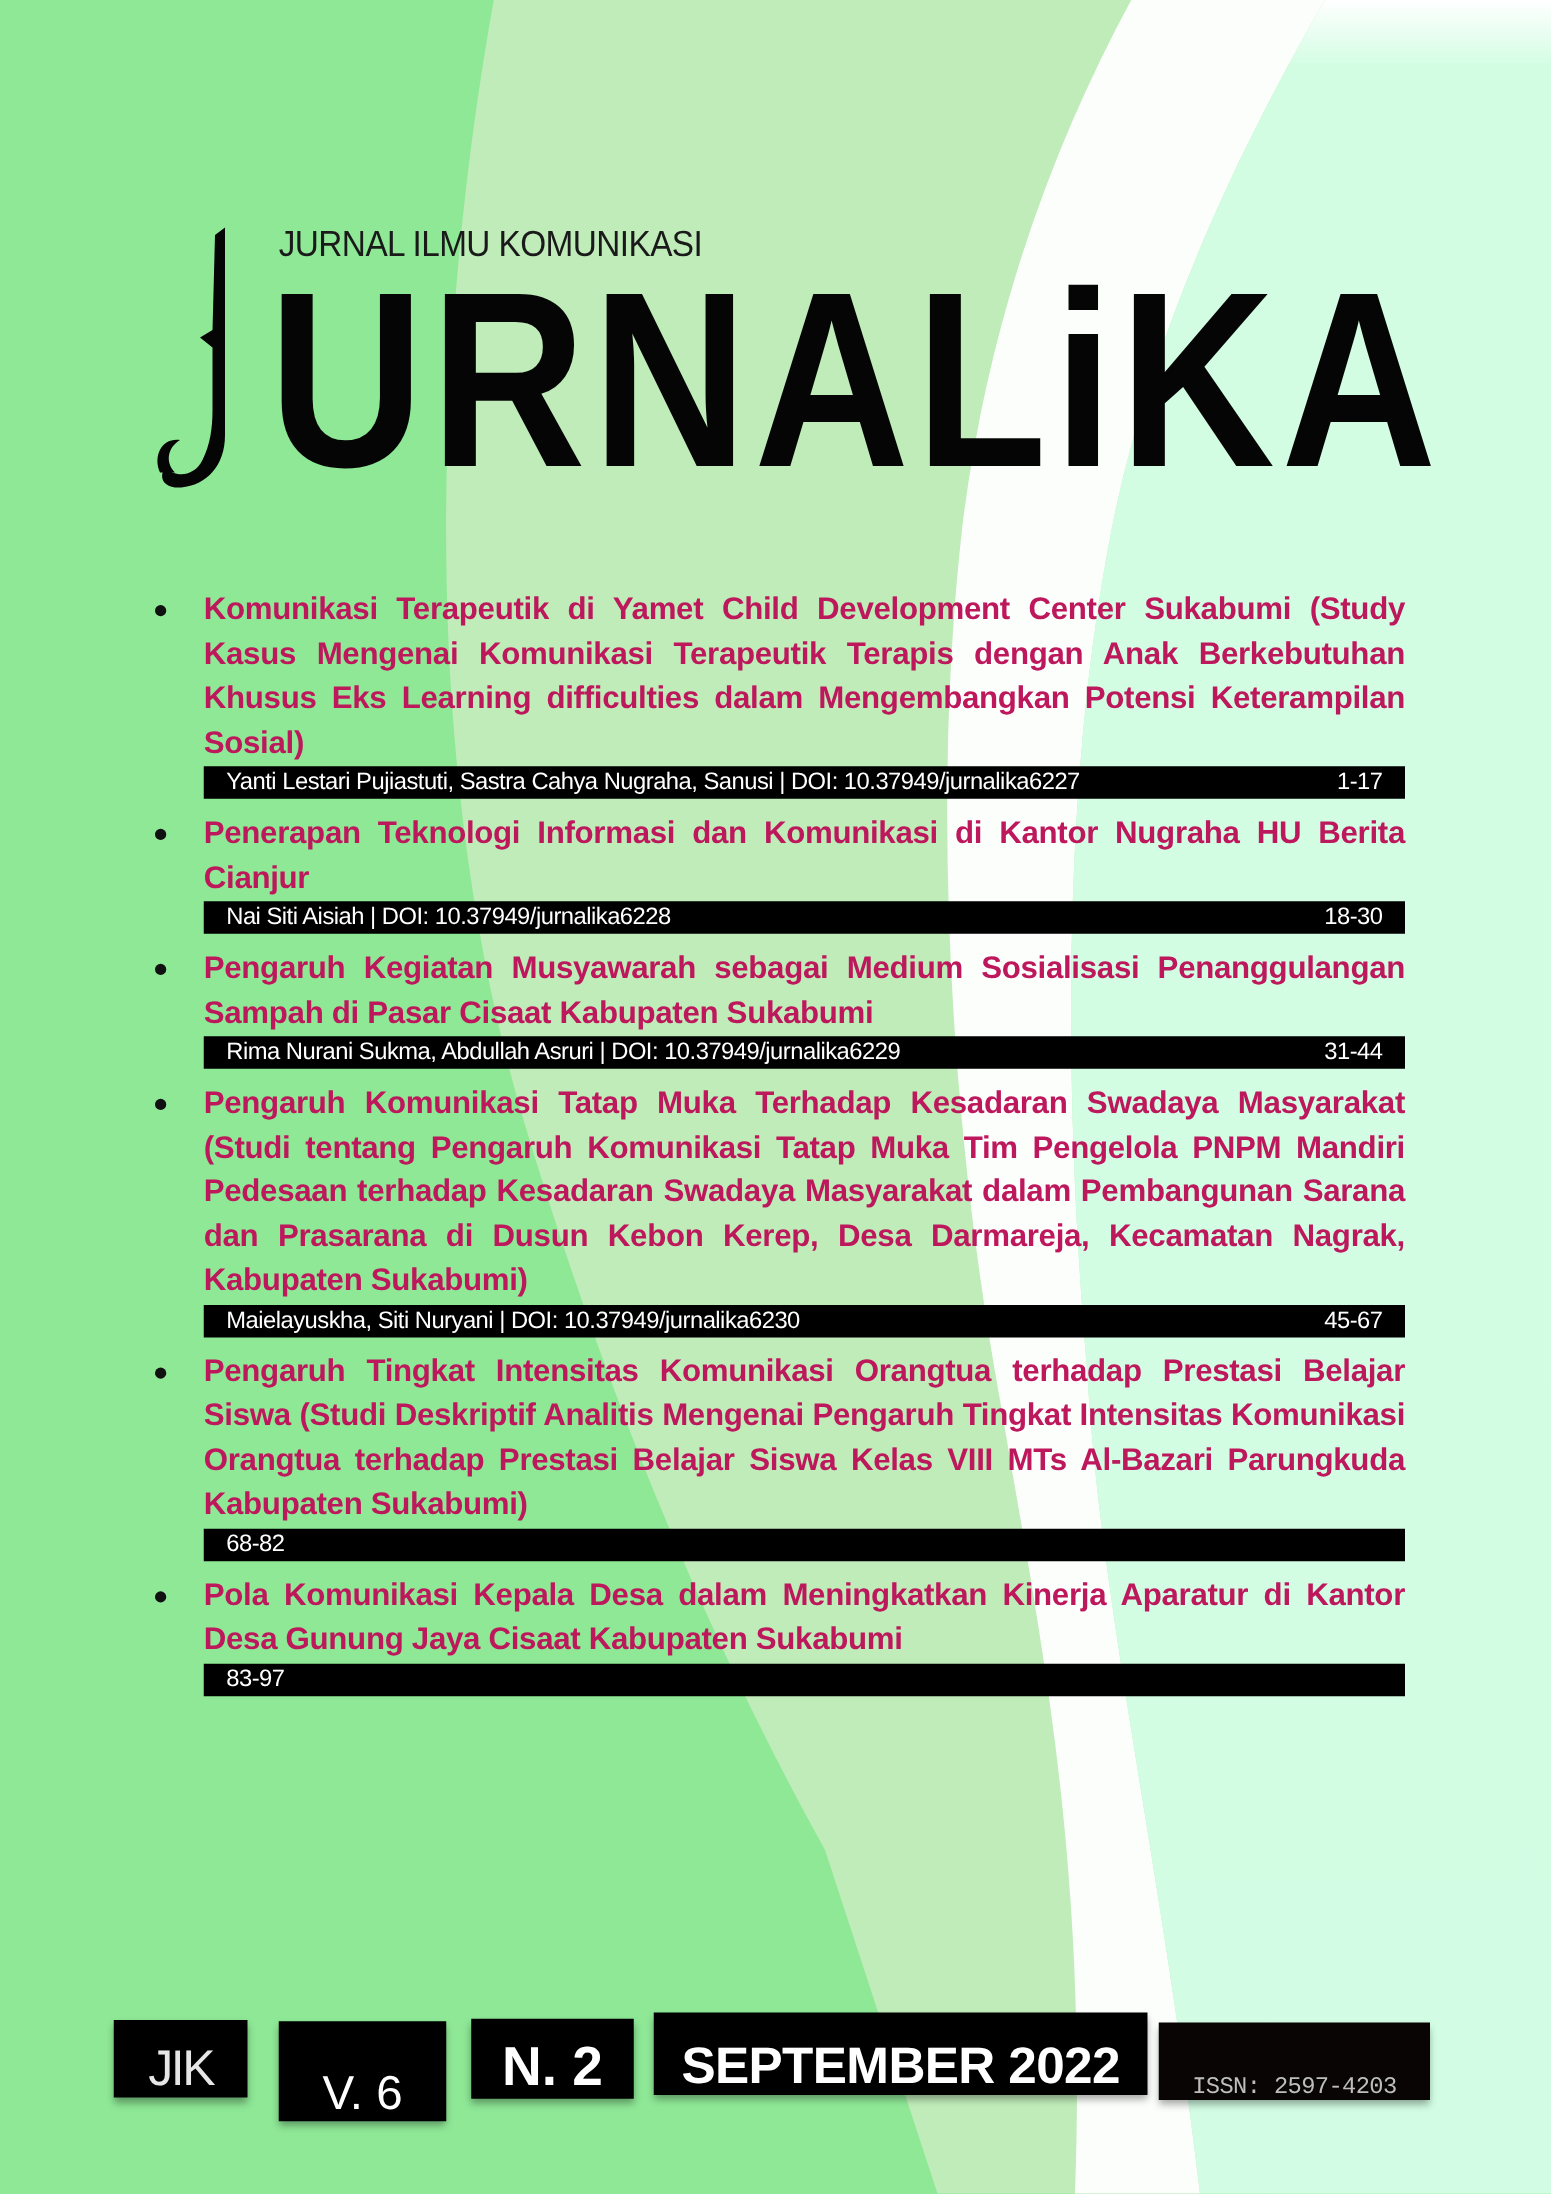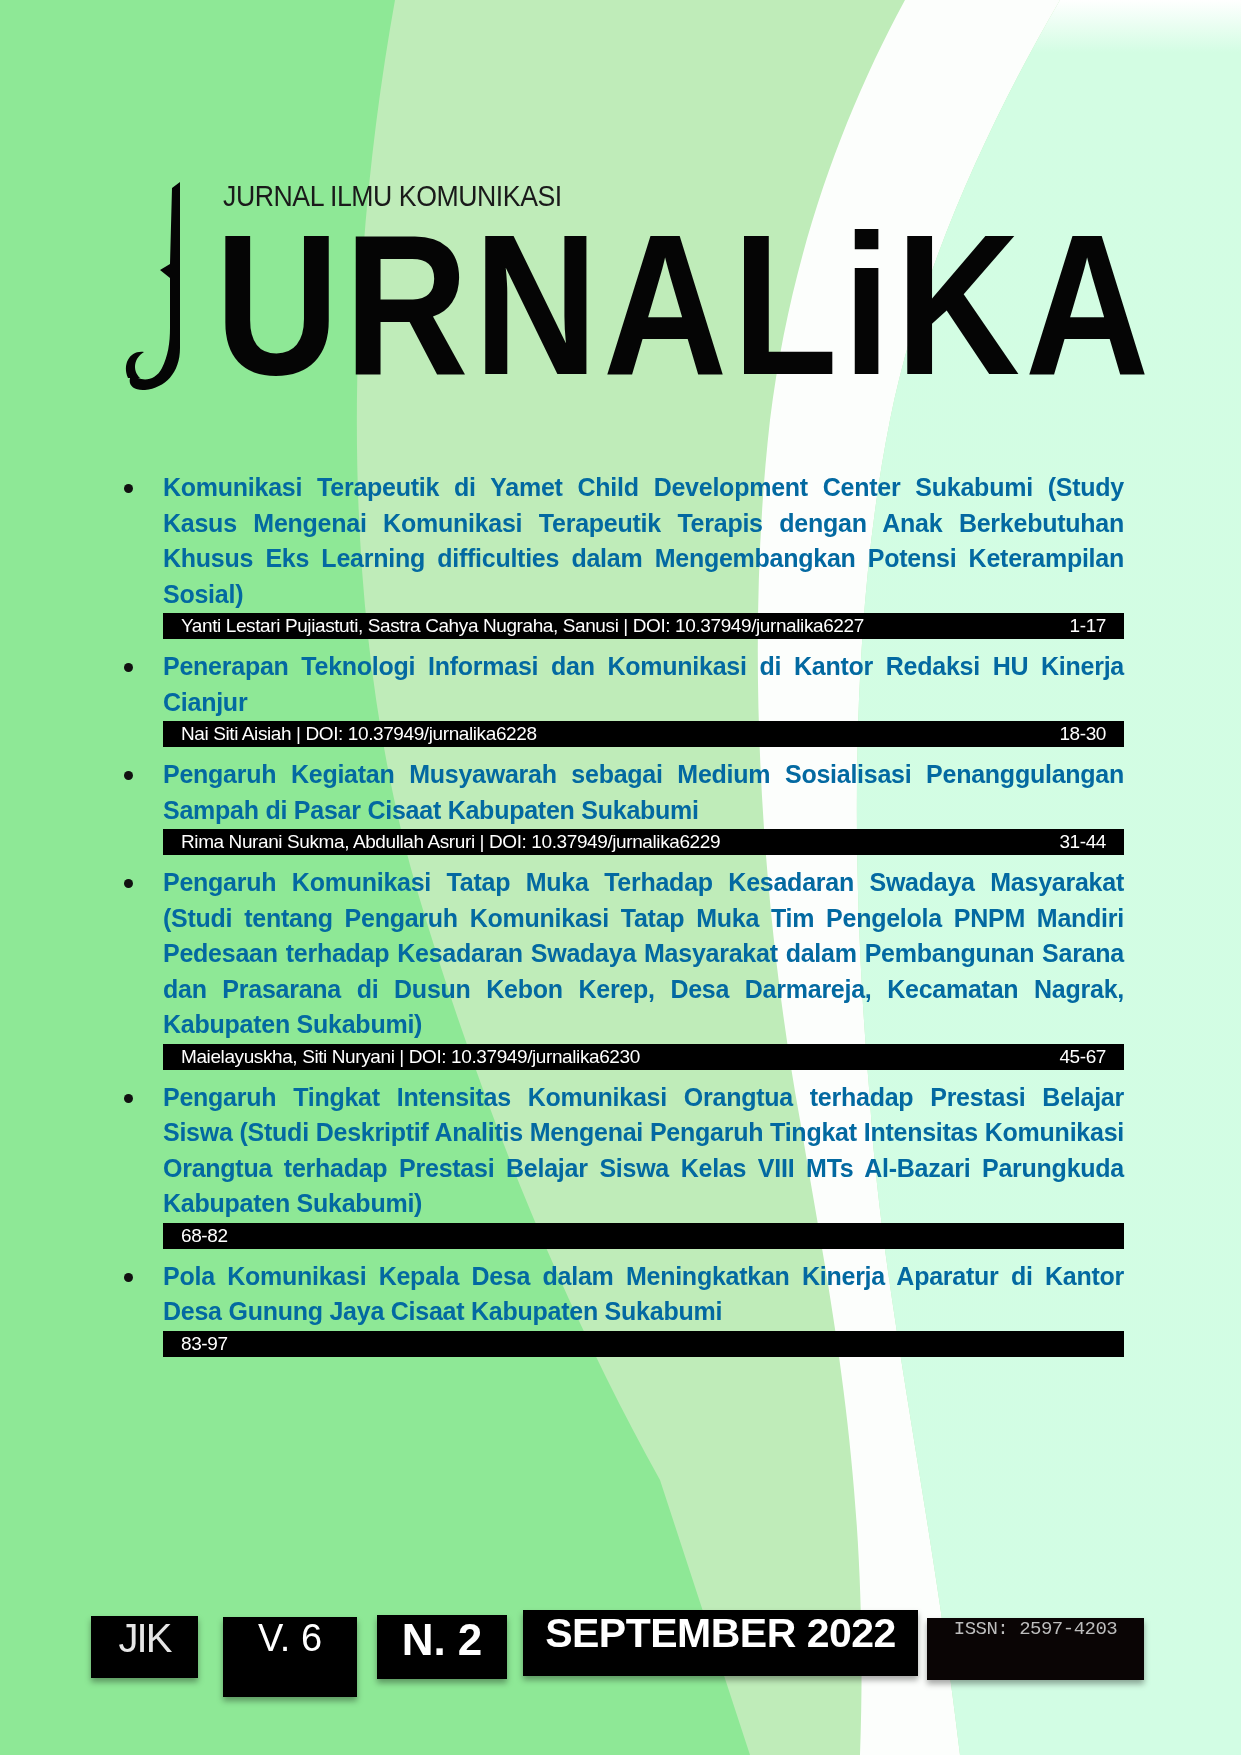--- a/index.html
+++ b/index.html
@@ -27,36 +27,36 @@
   }
 
   .toc { position: absolute; left: 116px; top: 470px; width: 1008px; }
   .article { position: relative; padding-left: 47px; margin-bottom: 10px; }
   .bullet {
     position: absolute; left: 8px; top: 14px; width: 9px; height: 9px;
     border-radius: 50%; background: #111;
   }
   .title {
     font-family: "Liberation Sans Narrow", "Liberation Sans", sans-serif;
-    font-weight: 700; font-size: 25px; line-height: 35.5px; color: #0369a1;
+    font-weight: 700; font-size: 25px; line-height: 35.5px; color: #be185d;
     text-align: justify; text-align-last: left;
     letter-spacing: -0.25px;
   }
   .meta {
     display: flex; justify-content: space-between; align-items: center;
     background: #000; color: #fff; height: 26px; margin-top: 1px;
     font-family: "Liberation Sans Narrow", "Liberation Sans", sans-serif;
     font-size: 19px; letter-spacing: -0.4px; padding: 0 18px;
   }
   .meta span { white-space: nowrap; }
 
   .footer-bar { position: absolute; top: 1610px; left: 0; width: 1241px; height: 72px; }
   .fbox {
     position: absolute; top: 0; height: 66px; background: #000; color: #fff;
-    display: flex; align-items: flex-start; justify-content: center;
+    display: flex; align-items: flex-end; justify-content: center;
     box-shadow: 0 4px 6px rgba(0,0,0,0.35);
   }
   .fbox span { white-space: nowrap; }
   .jik { left: 91px; width: 107px; top: 6px; height: 62px; font-size: 40px; color: #e6e6e6; letter-spacing: -2px; }
   .vol { left: 223px; width: 134px; top: 7px; height: 80px; font-size: 38px; font-family: "Liberation Sans Narrow","Liberation Sans",sans-serif; }
   .num { left: 377px; width: 130px; top: 5px; height: 64px; font-size: 44px; font-weight: 700; font-family: "Liberation Sans Narrow","Liberation Sans",sans-serif; }
   .date { left: 523px; width: 395px; top: 0px; height: 66px; font-size: 41px; font-weight: 700; font-family: "Liberation Sans Narrow","Liberation Sans",sans-serif; letter-spacing: -0.5px; }
   .issn { left: 927px; width: 217px; top: 8px; height: 62px; font-size: 19px; color: #bdbdbd; background: #0a0505; letter-spacing: -0.5px; font-family: Liberation Mono, monospace; }
 </style>
 </head>
@@ -97,21 +97,21 @@
   <div class="article">
     <span class="bullet"></span>
     <div class="title">Komunikasi Terapeutik di Yamet Child Development Center Sukabumi (Study Kasus Mengenai Komunikasi Terapeutik Terapis dengan Anak Berkebutuhan Khusus Eks Learning difficulties dalam Mengembangkan Potensi Keterampilan Sosial)</div>
     <div class="meta">
       <span>Yanti Lestari Pujiastuti, Sastra Cahya Nugraha, Sanusi | DOI: 10.37949/jurnalika6227</span>
       <span>1-17</span>
     </div>
   </div>
   <div class="article">
     <span class="bullet"></span>
-    <div class="title">Penerapan Teknologi Informasi dan Komunikasi di Kantor Redaksi HU Kinerja Cianjur</div>
+    <div class="title">Penerapan Teknologi Informasi dan Komunikasi di Kantor Nugraha HU Berita Cianjur</div>
     <div class="meta">
       <span>Nai Siti Aisiah | DOI: 10.37949/jurnalika6228</span>
       <span>18-30</span>
     </div>
   </div>
   <div class="article">
     <span class="bullet"></span>
     <div class="title">Pengaruh Kegiatan Musyawarah sebagai Medium Sosialisasi Penanggulangan Sampah di Pasar Cisaat Kabupaten Sukabumi</div>
     <div class="meta">
       <span>Rima Nurani Sukma, Abdullah Asruri | DOI: 10.37949/jurnalika6229</span>

